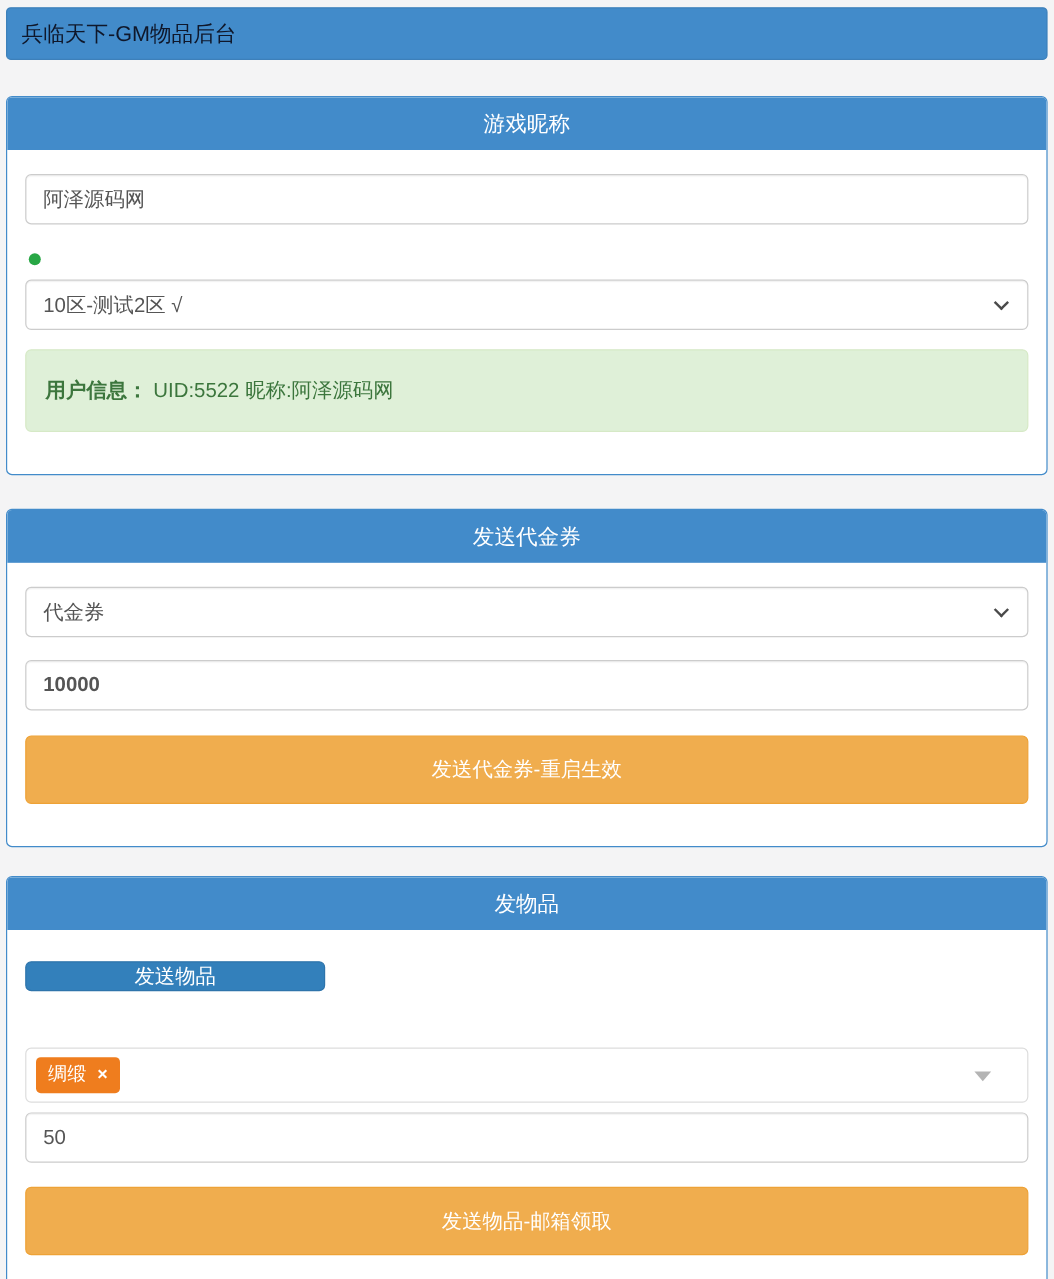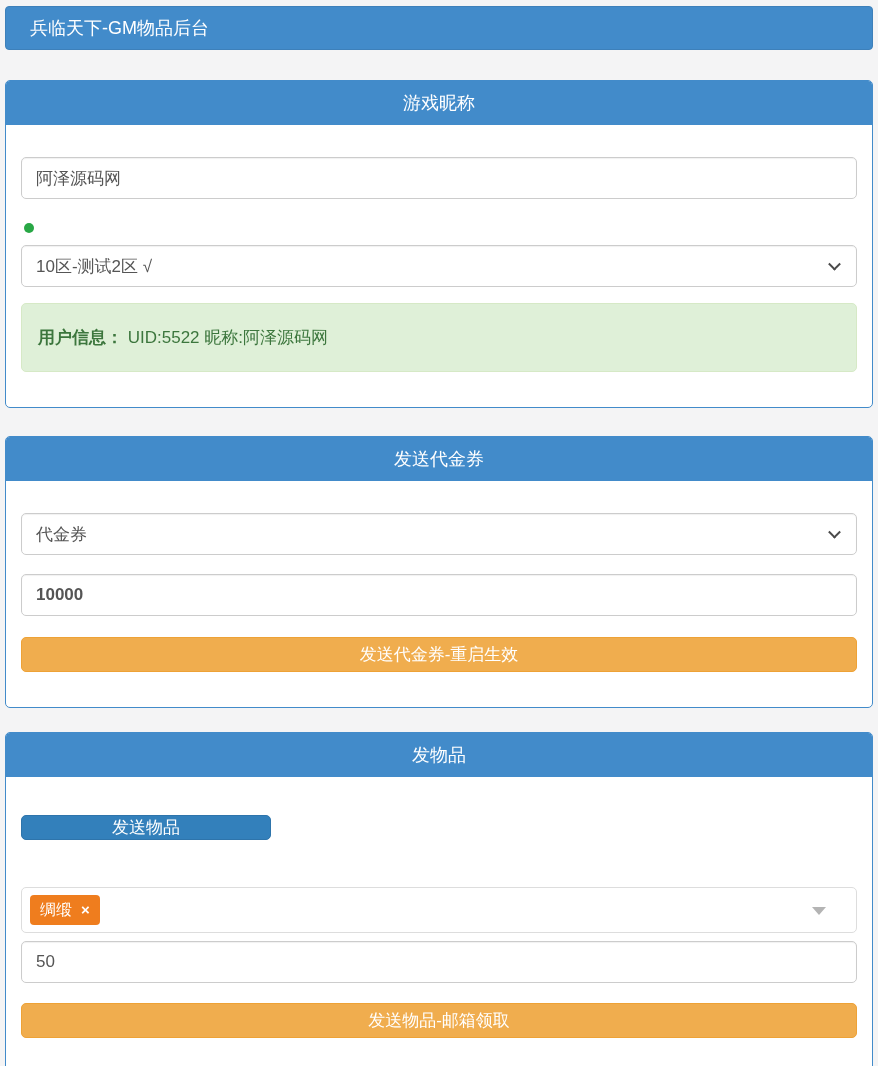--- a/index.html
+++ b/index.html
@@ -17,23 +17,22 @@
     height: 44px;
     background: #428bca;
     border: 1px solid #3d80ba;
     border-radius: 4px;
     display: flex;
     align-items: center;
     padding: 0 12px;
     margin-bottom: 30px;
   }
   .navbar .title {
-    color: #ffffff;
+    color: #0f172a;
     font-size: 18px;
-    margin-left: 12px;
   }
 
   
   .panel {
     background: #ffffff;
     border: 1px solid #428bca;
     border-radius: 5px;
     overflow: hidden;
   }
   .panel-1 { margin-bottom: 28px; }
@@ -41,21 +40,21 @@
   .panel-heading {
     background: #428bca;
     color: #ffffff;
     font-size: 18px;
     padding: 11px 14px;
     height: 44px;
     display: flex;
     align-items: center;
     justify-content: center;
   }
-  .panel-body { padding: 32px 15px 35px; }
+  .panel-body { padding: 20px 15px 35px; }
 
   
   .form-control {
     display: block;
     width: 100%;
     height: 42px;
     padding: 0 14px;
     font-size: 17px;
     font-family: "Liberation Sans", "DejaVu Sans", sans-serif;
     color: #555;
@@ -109,21 +108,21 @@
     padding: 21px 16px;
     font-size: 17px;
     line-height: 25px;
   }
   .alert-success b { font-weight: bold; }
 
   
   .btn {
     display: block;
     width: 100%;
-    height: 35px;
+    height: 57px;
     border-radius: 5px;
     font-size: 17px;
     font-family: "Liberation Sans", "DejaVu Sans", sans-serif;
     color: #ffffff;
     text-align: center;
     cursor: pointer;
   }
   .btn-warning {
     background: #f0ad4e;
     border: 1px solid #eea236;

